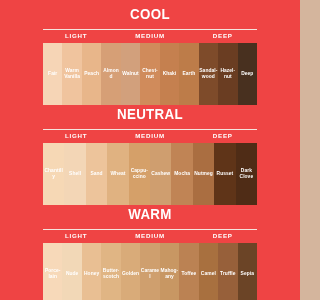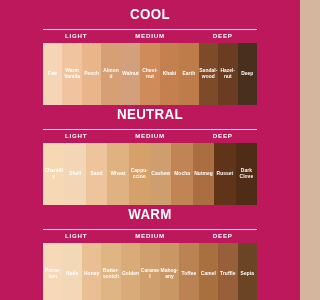--- a/index.html
+++ b/index.html
@@ -89,21 +89,21 @@
     letter-spacing: 0.06px;
     word-break: break-word;
     padding: 0 0.5px;
     font-family: "Liberation Sans", sans-serif;
     user-select: none;
   }
 </style>
 </head>
 <body>
 
-<div id="chart" style="background: #be185d;">
+<div id="chart" style="background: #ef4444;">
     <div class="section" style="top: 5px;">
       <div class="section-title" style="color: rgb(255, 255, 255); height: 24px;">COOL</div>
       <div class="tier-strip">
         <div class="tier-rule" style="background: rgb(244, 236, 230);"></div>
         <div class="tier-label" style="left: 15.5%; transform: translateX(-50%); color: rgb(255, 255, 255);">LIGHT</div>
         <div class="tier-label" style="left: 50%; transform: translateX(-50%); color: rgb(255, 255, 255);">MEDIUM</div>
         <div class="tier-label" style="left: 84%; transform: translateX(-50%); color: rgb(255, 255, 255);">DEEP</div>
       </div>
       <div class="swatch-row">
         <div class="swatch" style="background: rgb(246, 213, 182);">

